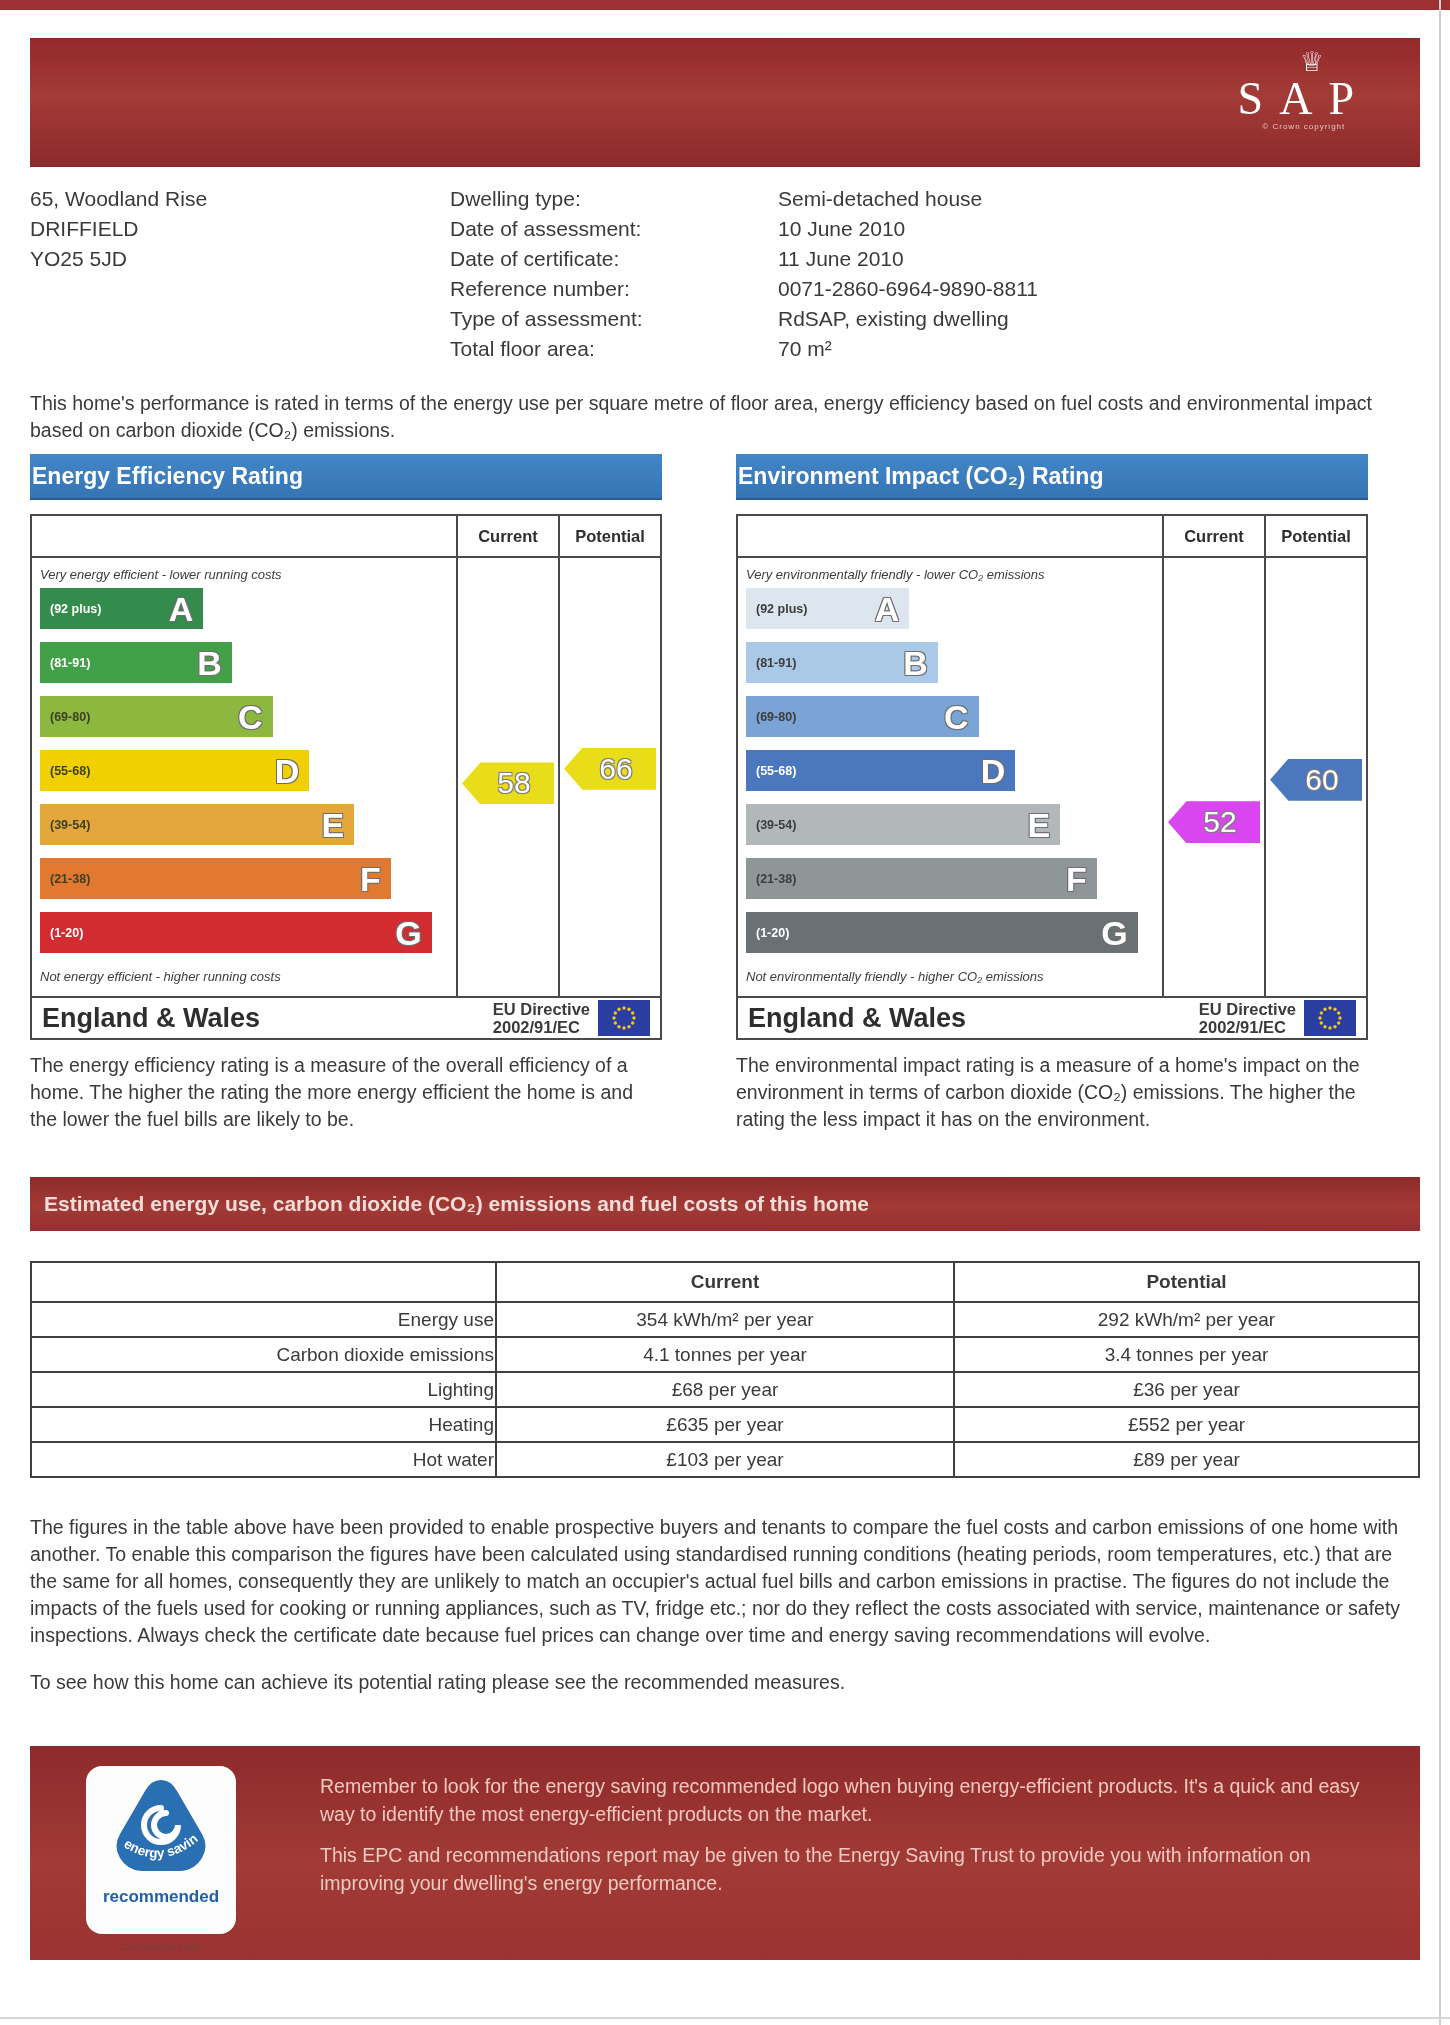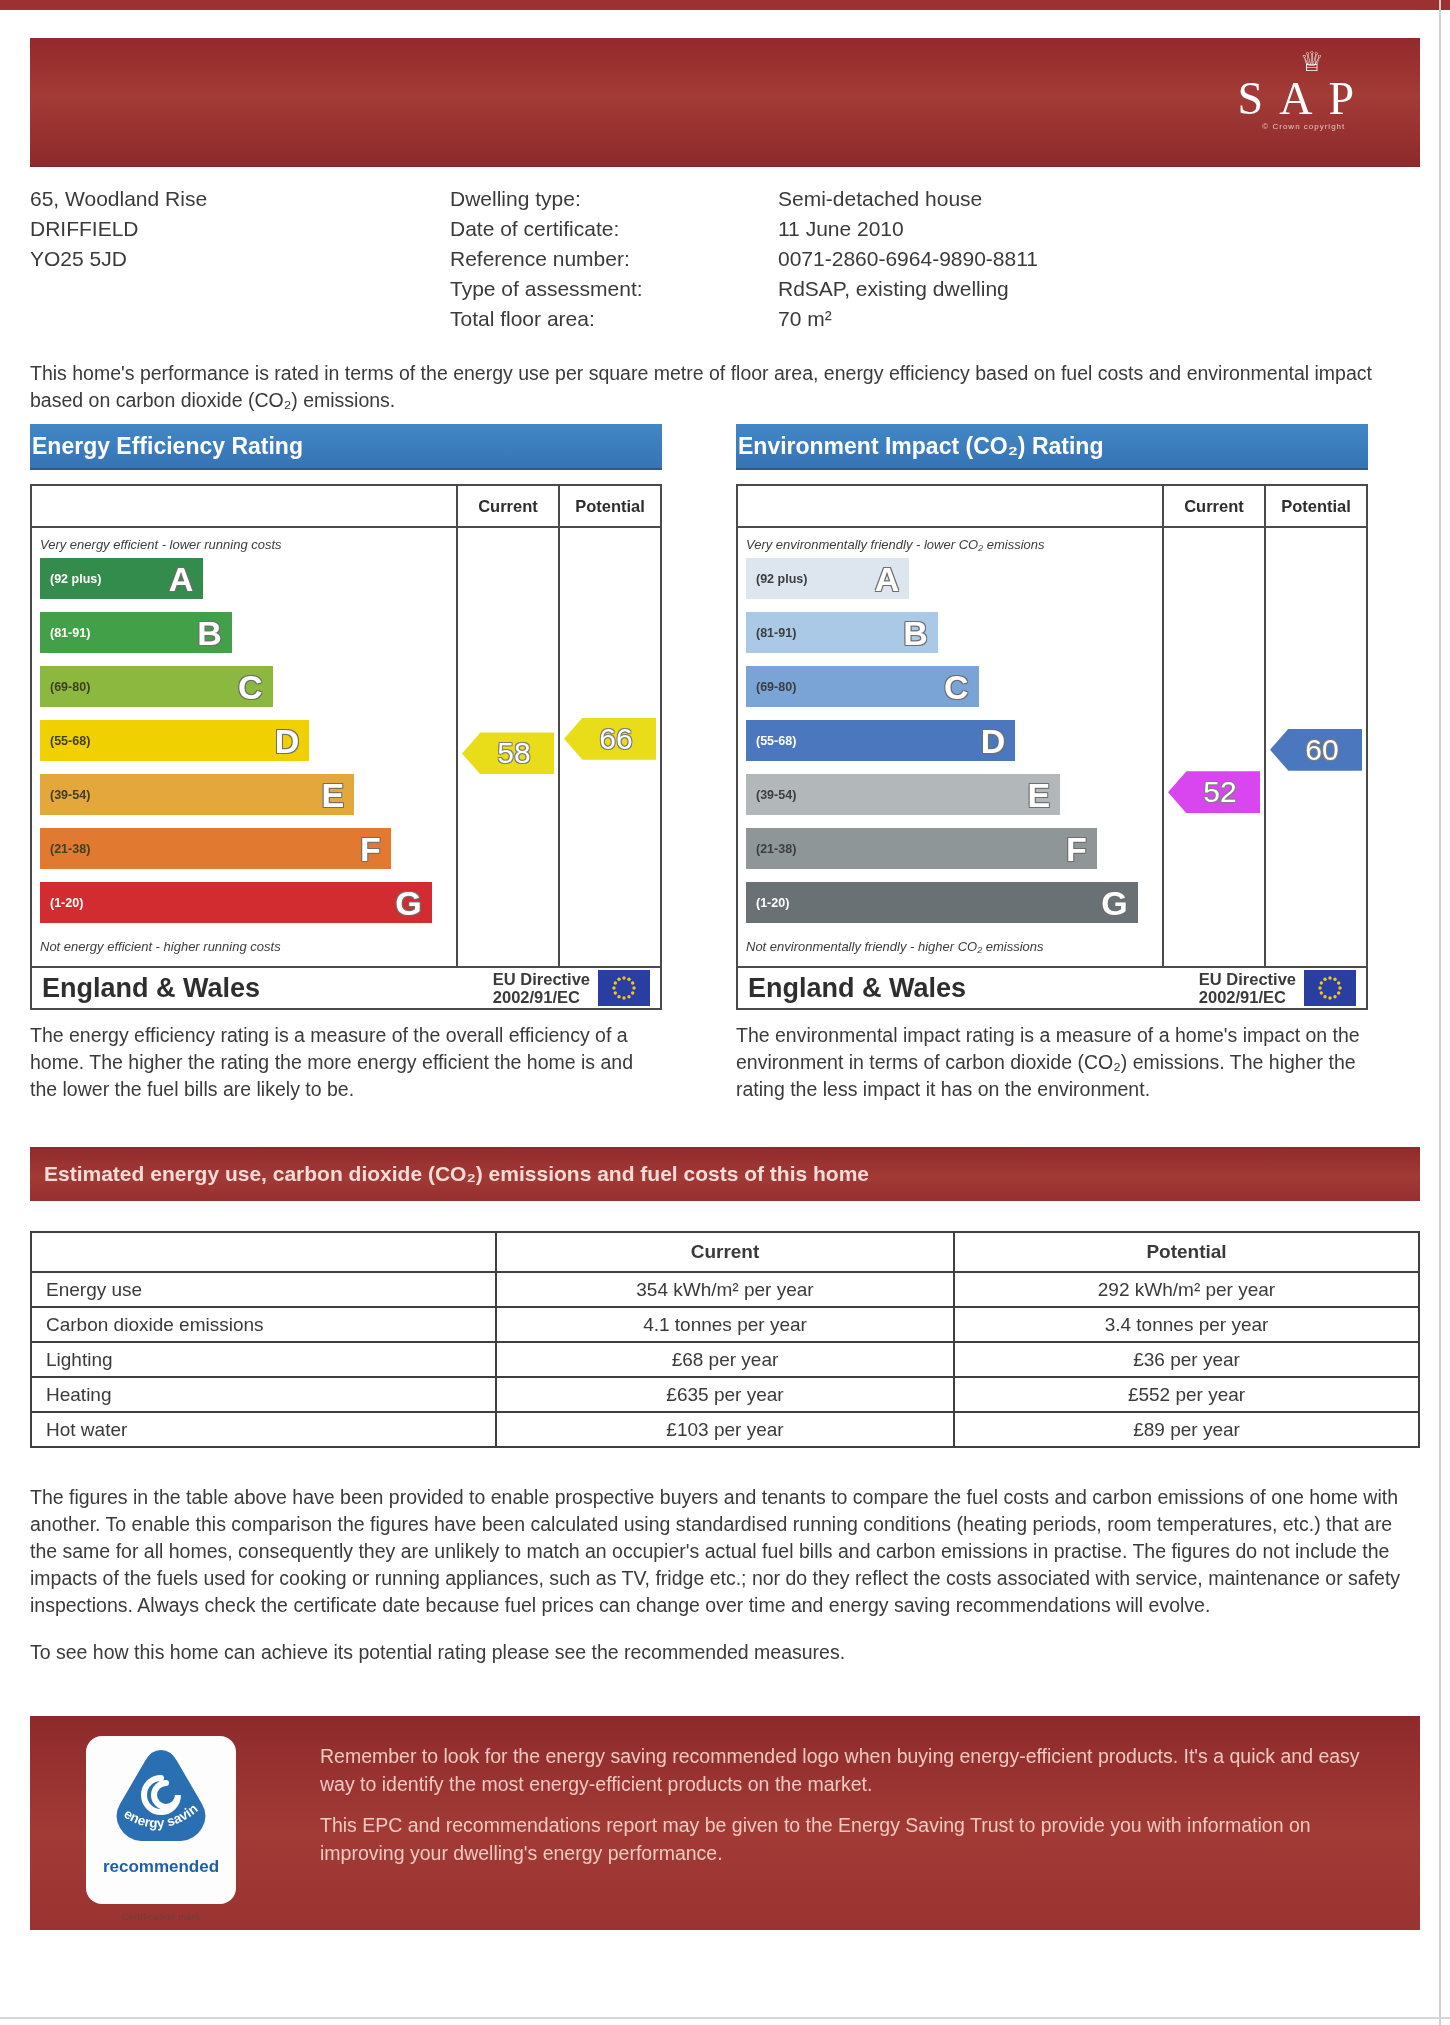--- a/index.html
+++ b/index.html
@@ -67,21 +67,21 @@
   .explanations p{margin:0;width:632px;font-size:19.5px;line-height:27px;box-sizing:border-box;}
 
   
   .est-banner{margin-top:44px;height:54px;background:linear-gradient(180deg,#8f2a2c 0%,#a23a35 55%,#962f30 100%);
     display:flex;align-items:center;padding-left:14px;box-sizing:border-box;
     color:#f4ddd8;font-size:21px;font-weight:bold;}
   .est-table{margin-top:30px;width:100%;border-collapse:collapse;font-size:19px;}
   .est-table th,.est-table td{border:2px solid #3f3f3f;}
   .est-table th{height:36px;font-size:19px;font-weight:bold;}
   .est-table td{height:31px;text-align:center;}
-  .est-table td.rowlabel{text-align:left;padding-left:14px;width:33.5%;border-radius:15px;}
+  .est-table td.rowlabel{text-align:right;padding-left:14px;width:33.5%;border-radius:15px;}
   .est-table th.c1{width:33.5%;} .est-table th.c2{width:33%;} .est-table th.c3{width:33.5%;}
 
   .figures-para{margin-top:36px;font-size:19.5px;line-height:27px;width:1372px;}
   .potential-para{margin-top:20px;font-size:19.5px;line-height:27px;}
 
   
   .footer-banner{margin-top:50px;height:214px;position:relative;
     background:linear-gradient(180deg,#8e2a2c 0%,#a23b36 55%,#9a3331 100%);}
   .est-logo{position:absolute;top:20px;left:56px;width:150px;text-align:center;}
   .est-logo-box{width:150px;height:168px;background:#fdfdfd;border-radius:16px;
@@ -114,20 +114,24 @@
     <div class="info">
       <div class="address">
           <div>65, Woodland Rise</div>
           <div>DRIFFIELD</div>
           <div>YO25 5JD</div>
         </div>
       <div class="details">
           <div class="detail-row">
             <div class="detail-label">Dwelling type:</div>
             <div class="detail-value">Semi-detached house</div>
+          </div>
+          <div class="detail-row">
+            <div class="detail-label">Date of assessment:</div>
+            <div class="detail-value">10 June 2010</div>
           </div>
           <div class="detail-row">
             <div class="detail-label">Date of certificate:</div>
             <div class="detail-value">11 June 2010</div>
           </div>
           <div class="detail-row">
             <div class="detail-label">Reference number:</div>
             <div class="detail-value">0071-2860-6964-9890-8811</div>
           </div>
           <div class="detail-row">

